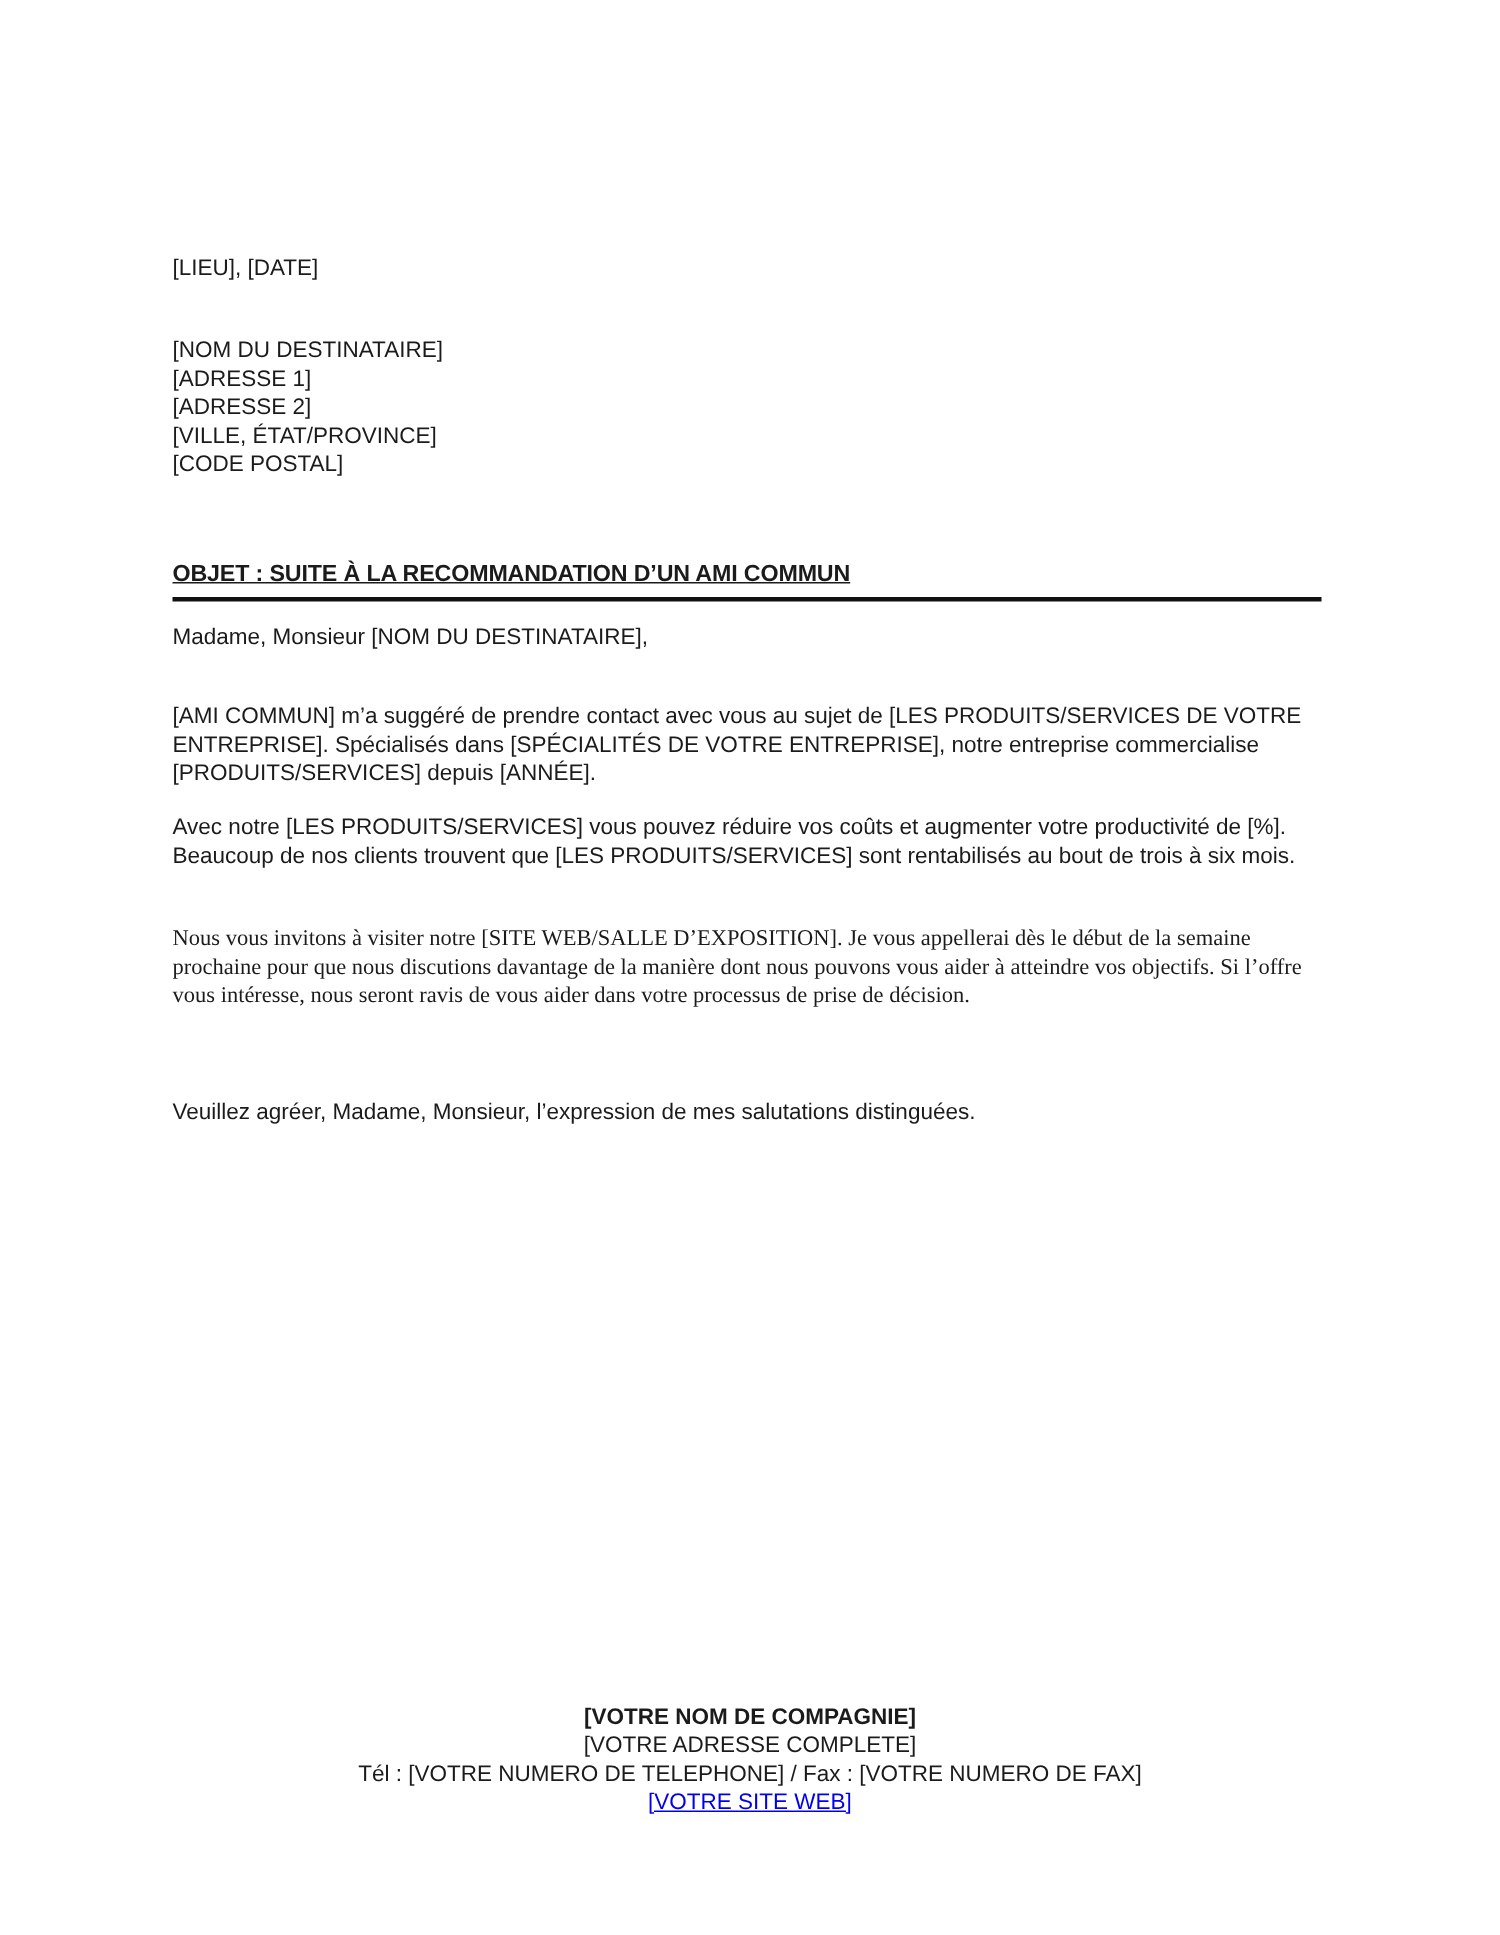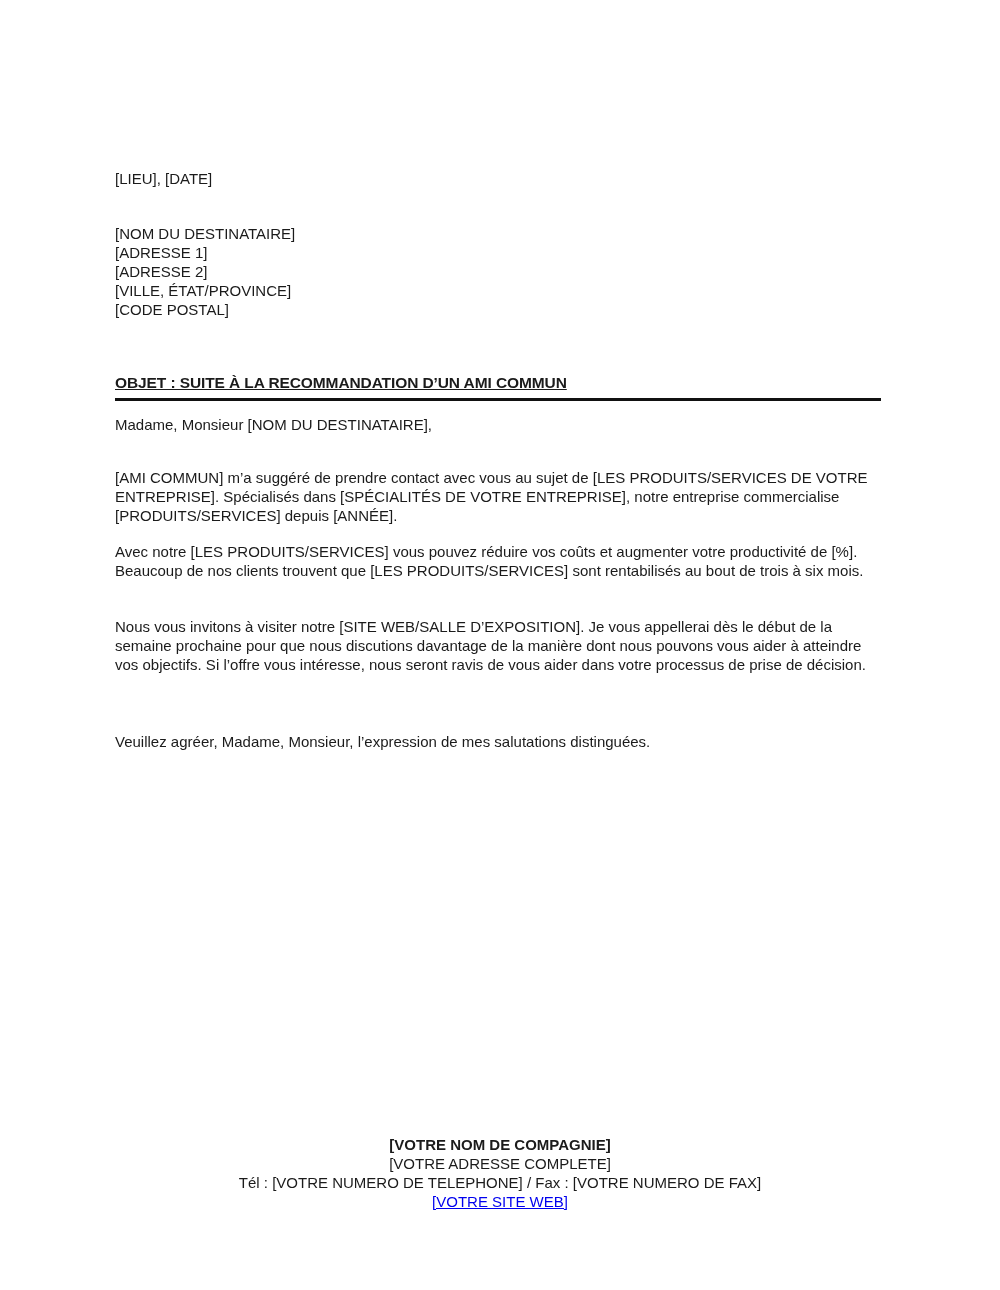--- a/index.html
+++ b/index.html
@@ -38,21 +38,21 @@
   }
   .subject-rule {
     margin-top: 7px;
     height: 3px;
     width: 766px;
     background: var(--rule);
   }
   .greeting  { top: 415px; }
   .para-1    { top: 468px; width: 772px; }
   .para-2    { top: 542px; width: 772px; }
-  .para-3    { top: 617px; width: 772px; }
+  .para-3    { top: 617px; width: 772px; font-family: Liberation Serif, serif; }
   .closing   { top: 732px; width: 772px; }
   .signature { top: 824px; }
   .footer {
     position: absolute;
     left: 0;
     top: 1135px;
     width: 1000px;
     text-align: center;
   }
   .footer-company { font-weight: bold; }

